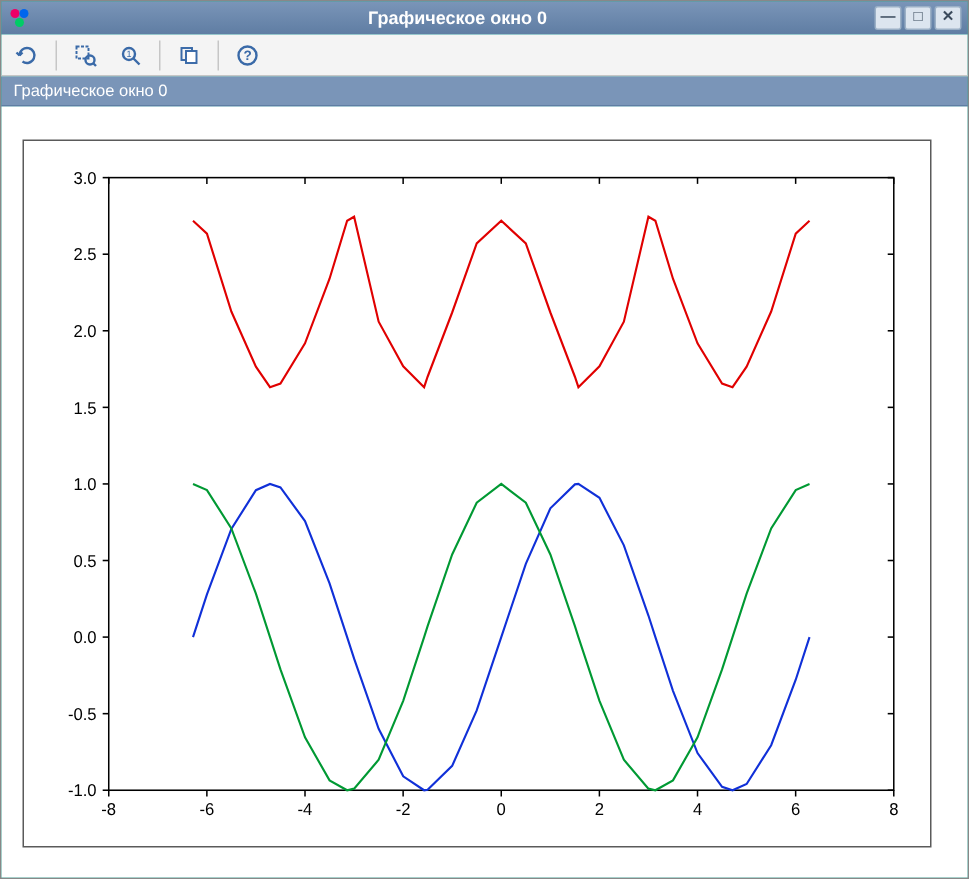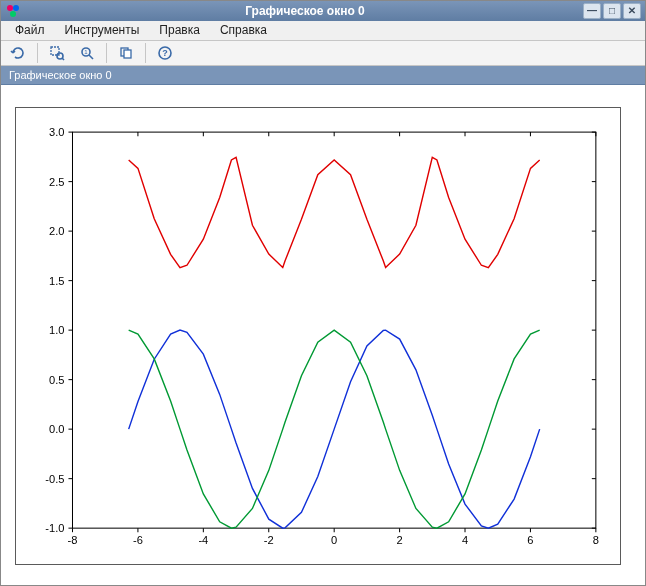--- a/index.html
+++ b/index.html
@@ -33,26 +33,20 @@
         </svg>
     </div>
     <div class="title">Графическое окно 0</div>
     <div class="win-btns">
       <div class="win-btn">―</div>
       <div class="win-btn">□</div>
       <div class="win-btn">✕</div>
     </div>
   </div>
 
-  <div class="menubar">
-    <div class="menu-item">Файл</div>
-    <div class="menu-item">Инструменты</div>
-    <div class="menu-item">Правка</div>
-    <div class="menu-item">Справка</div>
-  </div>
 
   <div class="toolbar">
     <div class="tool-btn">
       <svg width="16" height="16" viewBox="0 0 16 16">
           <path d="M3 8 a5 5 0 1 1 2 4" fill="none" stroke="#3a6aa8" stroke-width="1.6"></path>
           <path d="M3 8 l-2 -2 M3 8 l2 -2" stroke="#3a6aa8" stroke-width="1.6"></path>
         </svg>
     </div>
     <div class="sep"></div>
     <div class="tool-btn">

